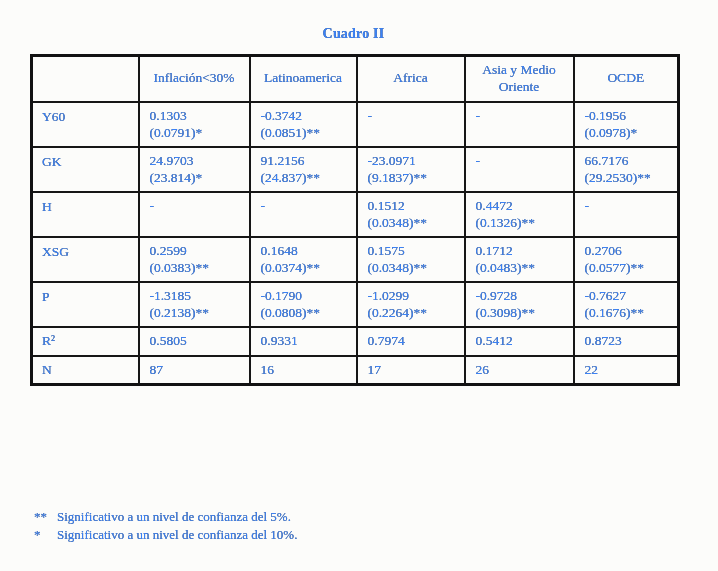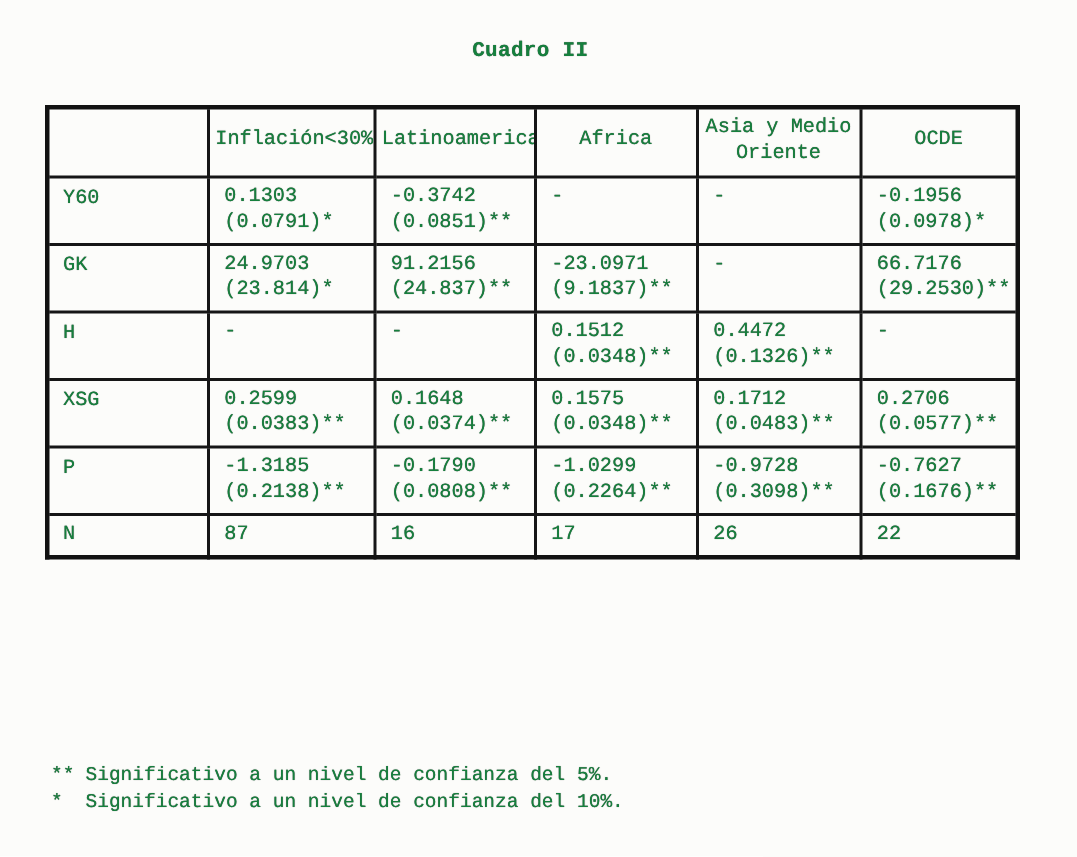--- a/index.html
+++ b/index.html
@@ -5,41 +5,41 @@
   html, body {
     margin: 0;
     padding: 0;
     background: #ffffff;
   }
   .page {
     position: relative;
     width: 718px;
     height: 571px;
     background: #fcfcfa;
-    font-family: Liberation Mono, monospace;
-    color: #15803d;
+    font-family: Liberation Serif, serif;
+    color: #3b82f6;
     overflow: hidden;
   }
   .scan-text {
     text-shadow: 0 0 0.5px rgba(10,10,10,0.75);
   }
   .title {
     position: absolute;
     top: 26px;
     left: 30px;
     width: 647px;
     text-align: center;
     font-size: 14px;
     font-weight: 600;
     letter-spacing: 0.2px;
   }
   table.cuadro {
     position: absolute;
     left: 30px;
-    top: 70px;
+    top: 54px;
     width: 647px;
     border-collapse: collapse;
     table-layout: fixed;
     border: 3px solid #121212;
   }
   table.cuadro th,
   table.cuadro td {
     border: 2px solid #161616;
     font-weight: normal;
     overflow: hidden;
@@ -223,20 +223,38 @@
           <td class="cell">
             <div>-0.9728</div>
             <div>(0.3098)**</div>
           </td>
           <td class="cell">
             <div>-0.7627</div>
             <div>(0.1676)**</div>
           </td>
         </tr>
         <tr class="row-compact">
+          <td class="row-label">R²</td>
+          <td class="cell">
+            <div>0.5805</div>
+          </td>
+          <td class="cell">
+            <div>0.9331</div>
+          </td>
+          <td class="cell">
+            <div>0.7974</div>
+          </td>
+          <td class="cell">
+            <div>0.5412</div>
+          </td>
+          <td class="cell">
+            <div>0.8723</div>
+          </td>
+        </tr>
+        <tr class="row-compact">
           <td class="row-label">N</td>
           <td class="cell">
             <div>87</div>
           </td>
           <td class="cell">
             <div>16</div>
           </td>
           <td class="cell">
             <div>17</div>
           </td>

